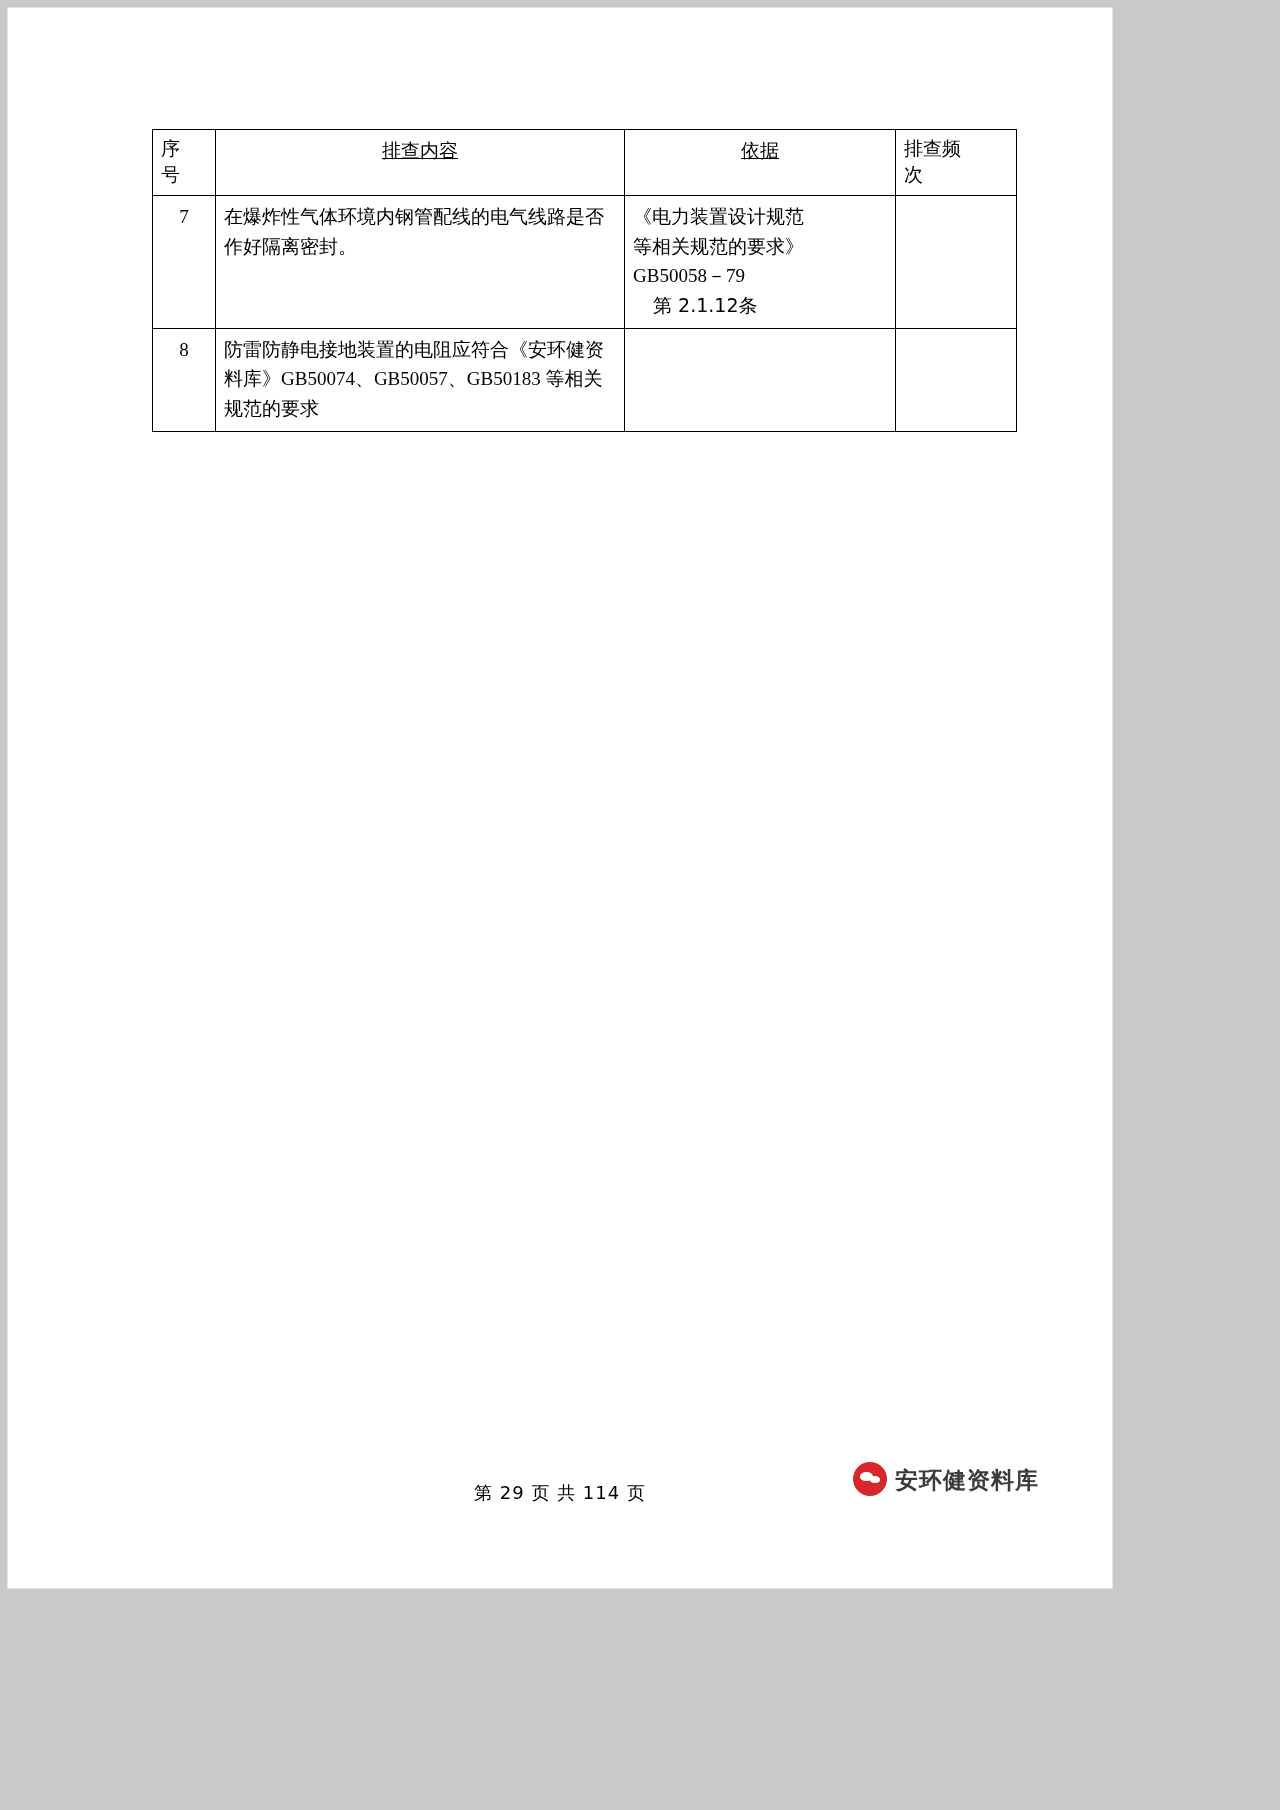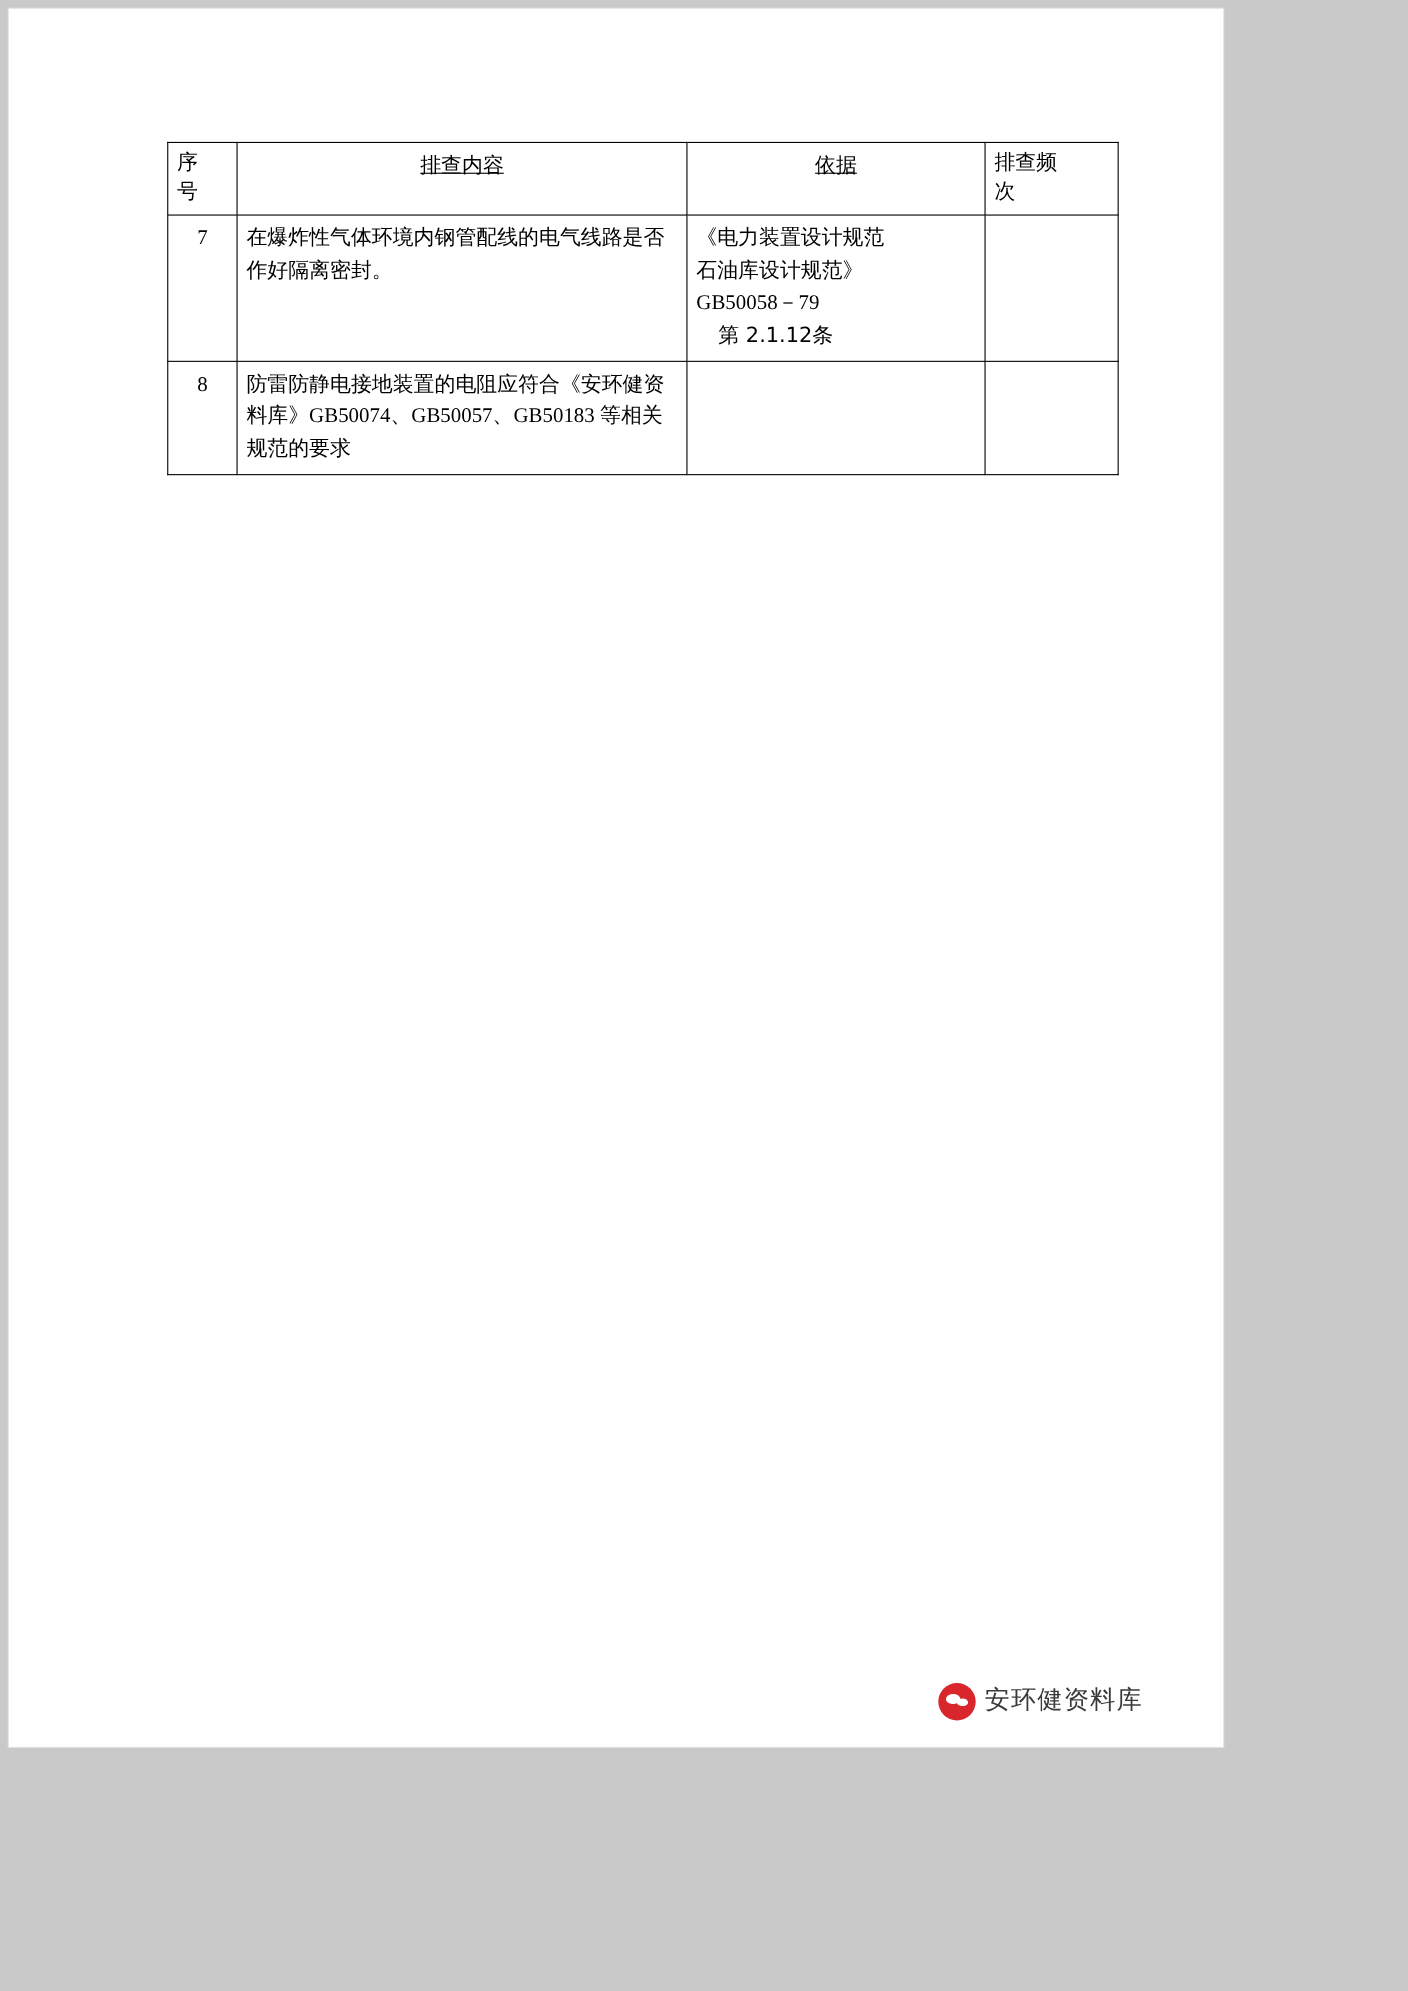--- a/index.html
+++ b/index.html
@@ -88,24 +88,25 @@
     width: 1104px;
     text-align: center;
     font-family: "Liberation Serif", serif;
     font-size: 18px;
     letter-spacing: 1px;
     color: #000000;
   }
   .watermark {
     position: absolute;
     left: 845px;
-    top: 1522px;
+    top: 1454px;
     display: flex;
-    align-items: flex-start;
+    align-items: flex-end;
     gap: 8px;
+    font-weight: bold;
   }
   .wm-badge {
     width: 34px;
     height: 34px;
     border-radius: 50%;
     background: #d8262c;
     position: relative;
     flex: none;
   }
   .wm-badge:before {
@@ -158,36 +159,37 @@
           <div class="two-line cjk">排查频</div>
           <div class="two-line cjk">次</div>
         </td>
       </tr>
 
       <tr>
         <td class="col-num cell-row7-num">7</td>
         <td class="col-content cjk">在爆炸性气体环境内钢管配线的电气线路是否作好隔离密封。</td>
         <td class="col-basis cell-basis-lines">
           <div class="cjk">《电力装置设计规范</div>
-          <div class="cjk">石油库设计规范》</div>
+          <div class="cjk">等相关规范的要求》</div>
           <div>GB50058－79</div>
           <div class="indent-1 cjk">第 2.1.12条</div>
         </td>
         <td class="col-freq"></td>
       </tr>
 
       <tr>
         <td class="col-num">8</td>
         <td class="col-content cjk">防雷防静电接地装置的电阻应符合《安环健资料库》GB50074、GB50057、GB50183 等相关规范的要求</td>
         <td class="col-basis"></td>
         <td class="col-freq"></td>
       </tr>
     </tbody>
       </table>
 
+    <div class="footer cjk">第 29 页 共 114 页</div>
 
     <div class="watermark">
       <div class="wm-badge"></div>
       <div class="wm-text cjk">安环健资料库</div>
     </div>
 
   </div>
 </div>
 
 </body></html>

